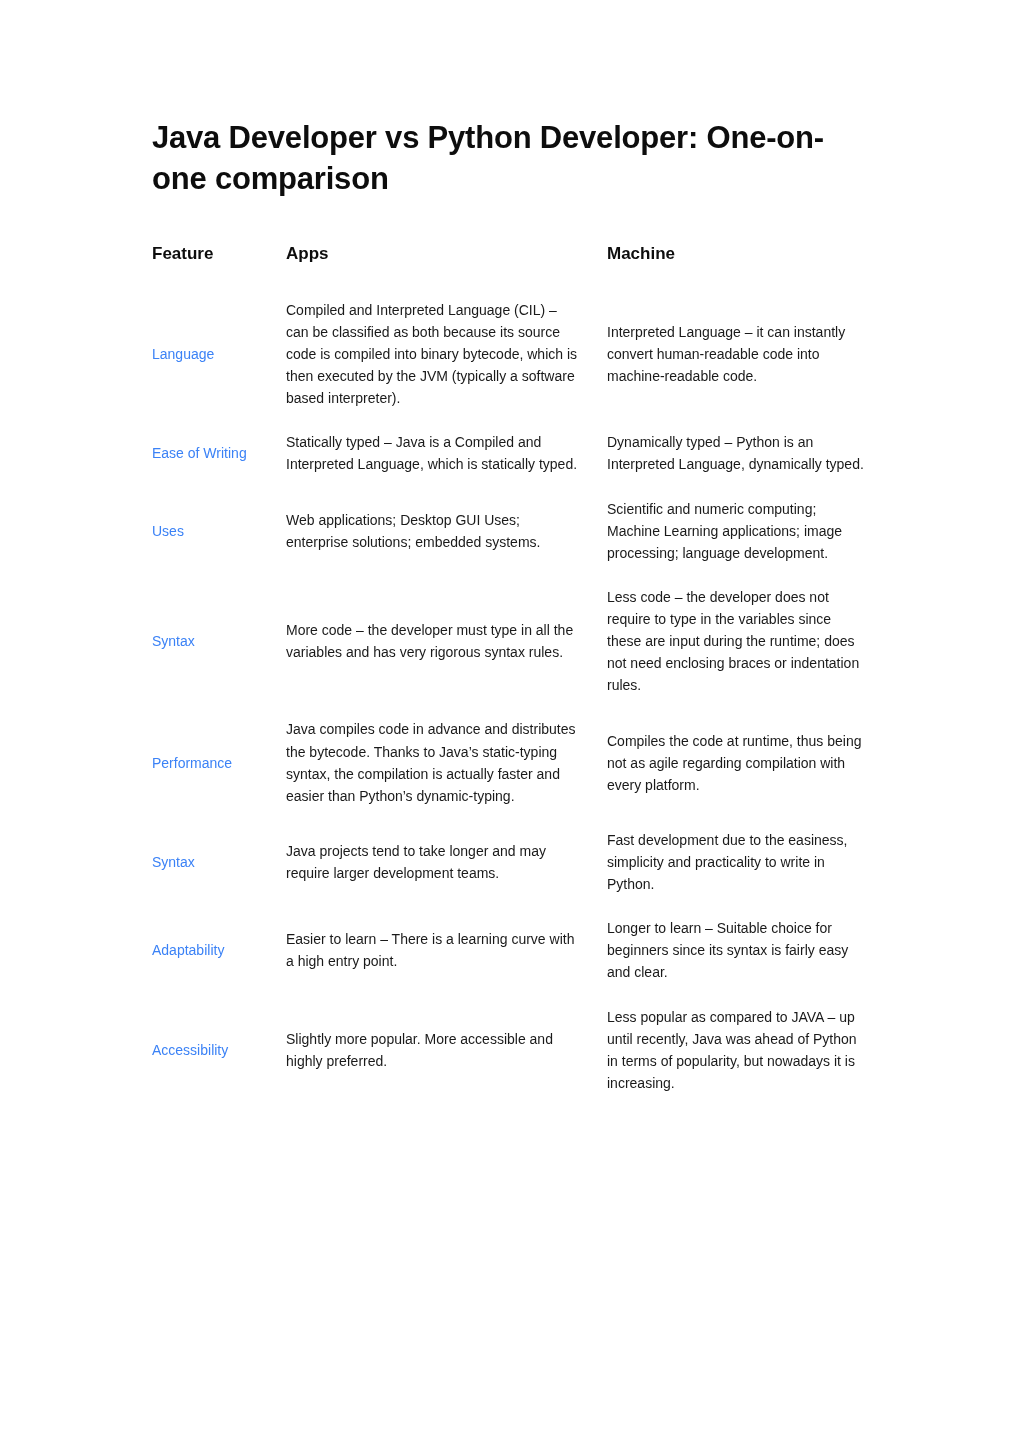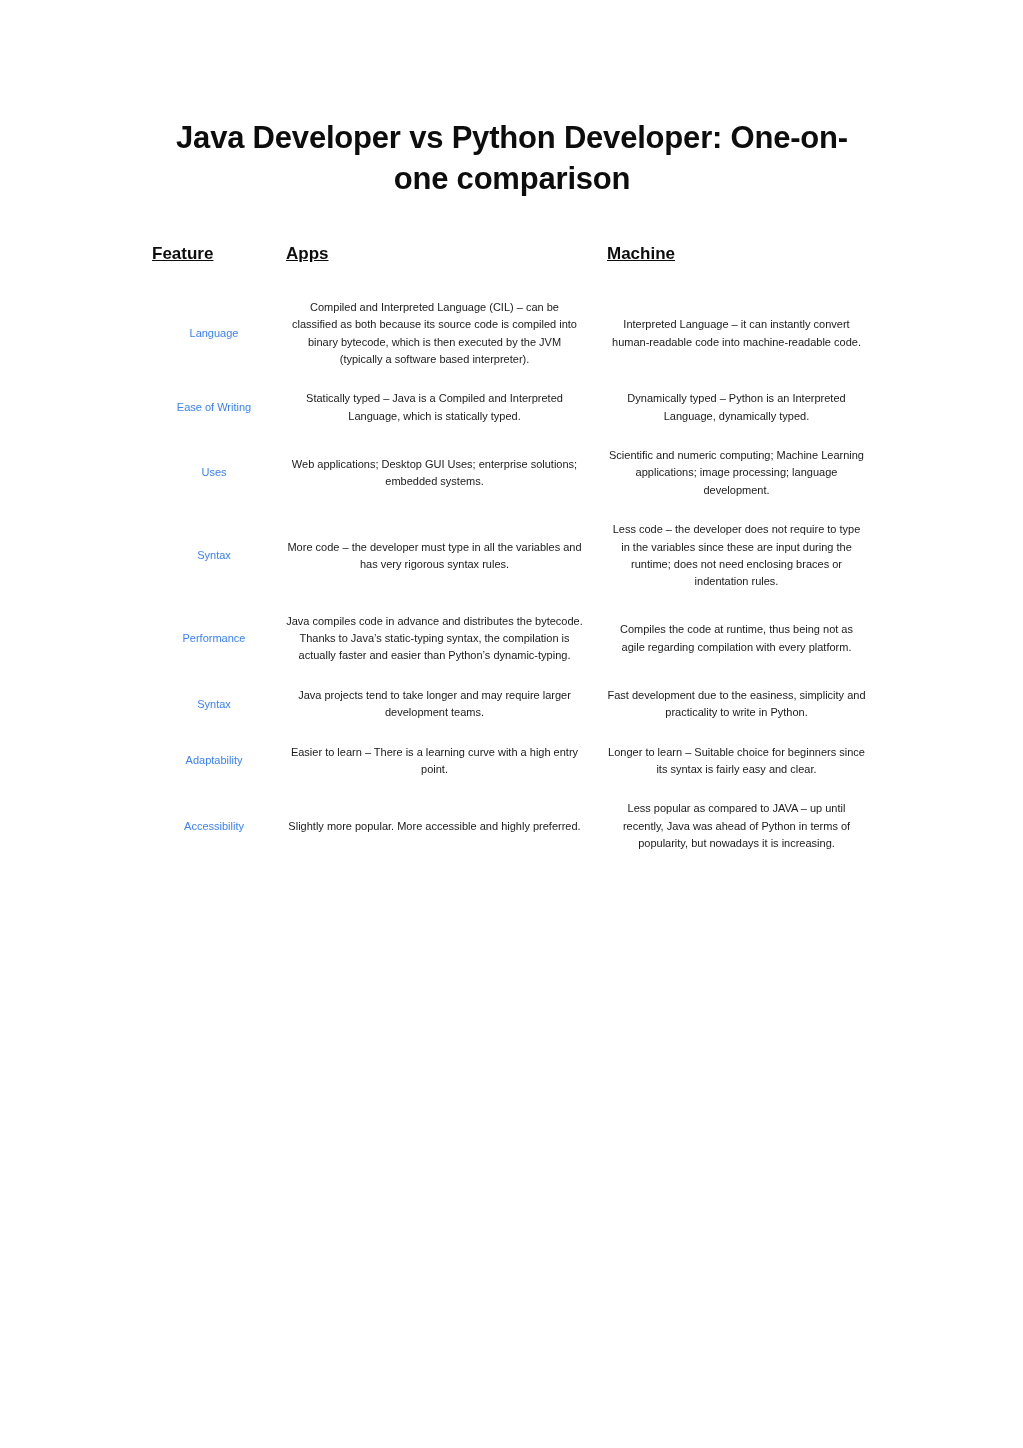--- a/index.html
+++ b/index.html
@@ -23,51 +23,48 @@
     padding: 118px 140px 0 152px;
   }
   .doc-title {
     font-size: 31px;
     font-weight: bold;
     line-height: 1.32;
     letter-spacing: -0.2px;
     color: #0d0d0d;
     margin: 0 0 44px 0;
     max-width: 720px;
-    text-align: center;
   }
   table.compare {
     border-collapse: collapse;
     border-spacing: 0;
     width: 714px;
     table-layout: fixed;
   }
   table.compare col.c-feature { width: 134px; }
   table.compare col.c-java    { width: 321px; }
   table.compare col.c-python  { width: 259px; }
 
   table.compare th {
     text-align: left;
     vertical-align: bottom;
     font-size: 17px;
     font-weight: bold;
     color: #0d0d0d;
     padding: 0 0 24px 0;
-    text-decoration: underline;
   }
   table.compare th.th-java,
   table.compare td.td-java { padding-left: 0; }
 
   table.compare td {
     vertical-align: middle;
-    font-size: 11px;
+    font-size: 14px;
     line-height: 1.58;
     color: #1a1a1a;
     padding: 11px 0;
-    text-align: center;
   }
   table.compare td.td-feature {
     color: #3b82f6;
     padding-right: 10px;
   }
   table.compare td.td-java {
     padding-right: 24px;
   }
   table.compare td.td-python {
     padding-right: 0;

